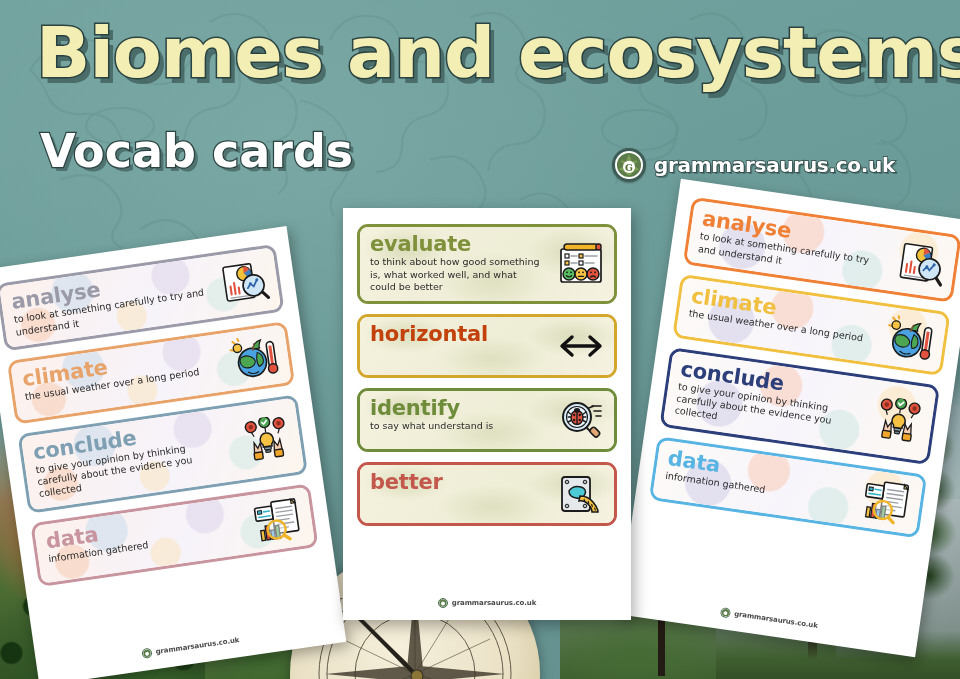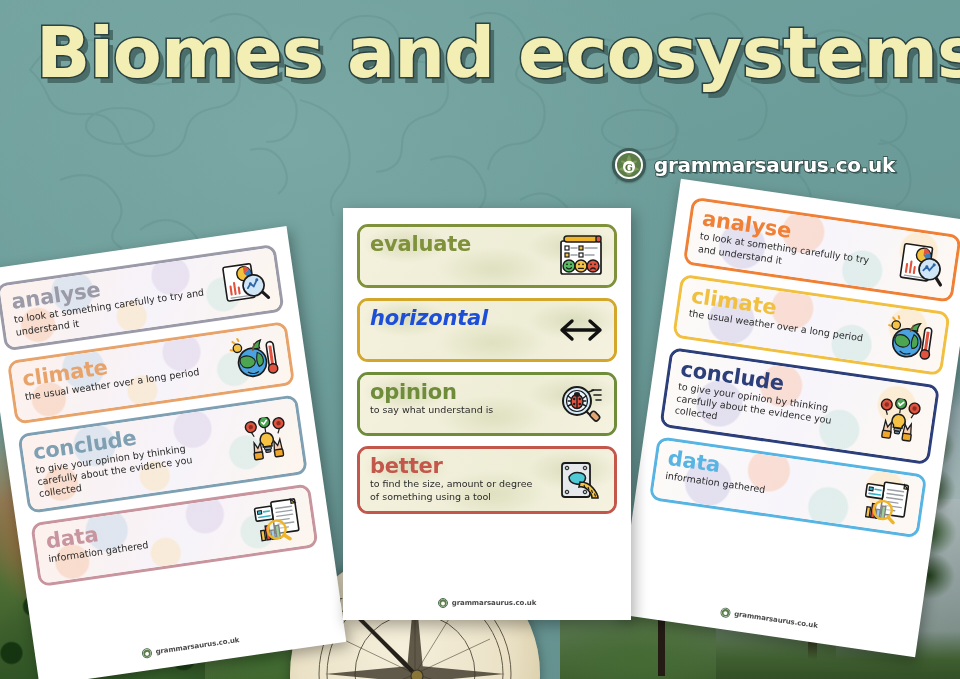--- a/index.html
+++ b/index.html
@@ -359,20 +359,21 @@
       <div class="rockface"></div>
       <div class="conifer"></div>
       <div class="autumn"></div>
       <div class="trunk"></div>
       <div class="grass"></div>
     </div>
   </div>
 
   <div class="header">
     <div class="title">Biomes and ecosystems</div>
+    <div class="subtitle">Vocab cards</div>
 
     <div class="brand">
       <div class="brand-logo">
         <svg viewBox="0 0 28 28" width="26" height="26">
           <circle cx="14" cy="14" r="13" fill="#5c7d49"></circle>
           <path d="M14 3 q-3 4-3 8 q-4-3-6-1 q3 2 4 6 q-4 0-6 3 q4 0 7 3 q2 3 4 3 q2 0 4-3 q3-3 7-3 q-2-3-6-3 q1-4 4-6 q-2-2-6 1 q0-4-3-8z" fill="#7d9c55"></path>
           <circle cx="14" cy="16" r="6.5" fill="#ffffff"></circle>
           <text x="14" y="20.5" text-anchor="middle" font-family="DejaVu Serif, serif" font-size="10" font-weight="700" fill="#4f7033">G</text>
         </svg>
       </div>
@@ -425,46 +426,46 @@
               <circle cx="5" cy="5.6" r="2.4" fill="#fff"></circle>
             </svg>
           </span>
           <span class="ft">grammarsaurus.co.uk</span>
         </div>
       </div>
       <div class="sheet" id="sheet-mid">
         <div class="card bg-leafy" style="border-color: rgb(127, 145, 58);">
           <div class="card-inner">
             <div class="word" style="color: rgb(127, 145, 58);">evaluate</div>
+            <div class="def">to think about how good something is, what worked well, and what could be better</div>
           </div>
           <svg class="card-icon" viewBox="0 0 50 44">
             <use href="#ic-survey-checklist-smiley-icon"></use>
           </svg>
         </div>
         <div class="card bg-leafy" style="border-color: rgb(211, 167, 44);">
           <div class="card-inner">
-            <div class="word" style="color: #1d4ed8; font-style: italic;">horizontal</div>
+            <div class="word" style="color: #c2410c;">horizontal</div>
           </div>
           <svg class="card-icon" viewBox="0 0 50 44">
             <use href="#ic-double-arrow-horizontal-icon"></use>
           </svg>
         </div>
         <div class="card bg-leafy" style="border-color: rgb(111, 140, 58);">
           <div class="card-inner">
-            <div class="word" style="color: rgb(111, 140, 58);">opinion</div>
+            <div class="word" style="color: rgb(111, 140, 58);">identify</div>
             <div class="def">to say what understand is</div>
           </div>
           <svg class="card-icon" viewBox="0 0 50 44">
             <use href="#ic-magnifier-bug-icon"></use>
           </svg>
         </div>
         <div class="card bg-leafy" style="border-color: rgb(196, 87, 76);">
           <div class="card-inner">
             <div class="word" style="color: rgb(196, 87, 76);">better</div>
-            <div class="def">to find the size, amount or degree of something using a tool</div>
           </div>
           <svg class="card-icon" viewBox="0 0 50 44">
             <use href="#ic-tape-measure-icon"></use>
           </svg>
         </div>
         <div class="sheet-footer">
           <span class="fl">
             <svg viewBox="0 0 10 10" width="8" height="8">
               <circle cx="5" cy="5" r="4.6" fill="#5c7d49"></circle>
               <circle cx="5" cy="5.6" r="2.4" fill="#fff"></circle>

